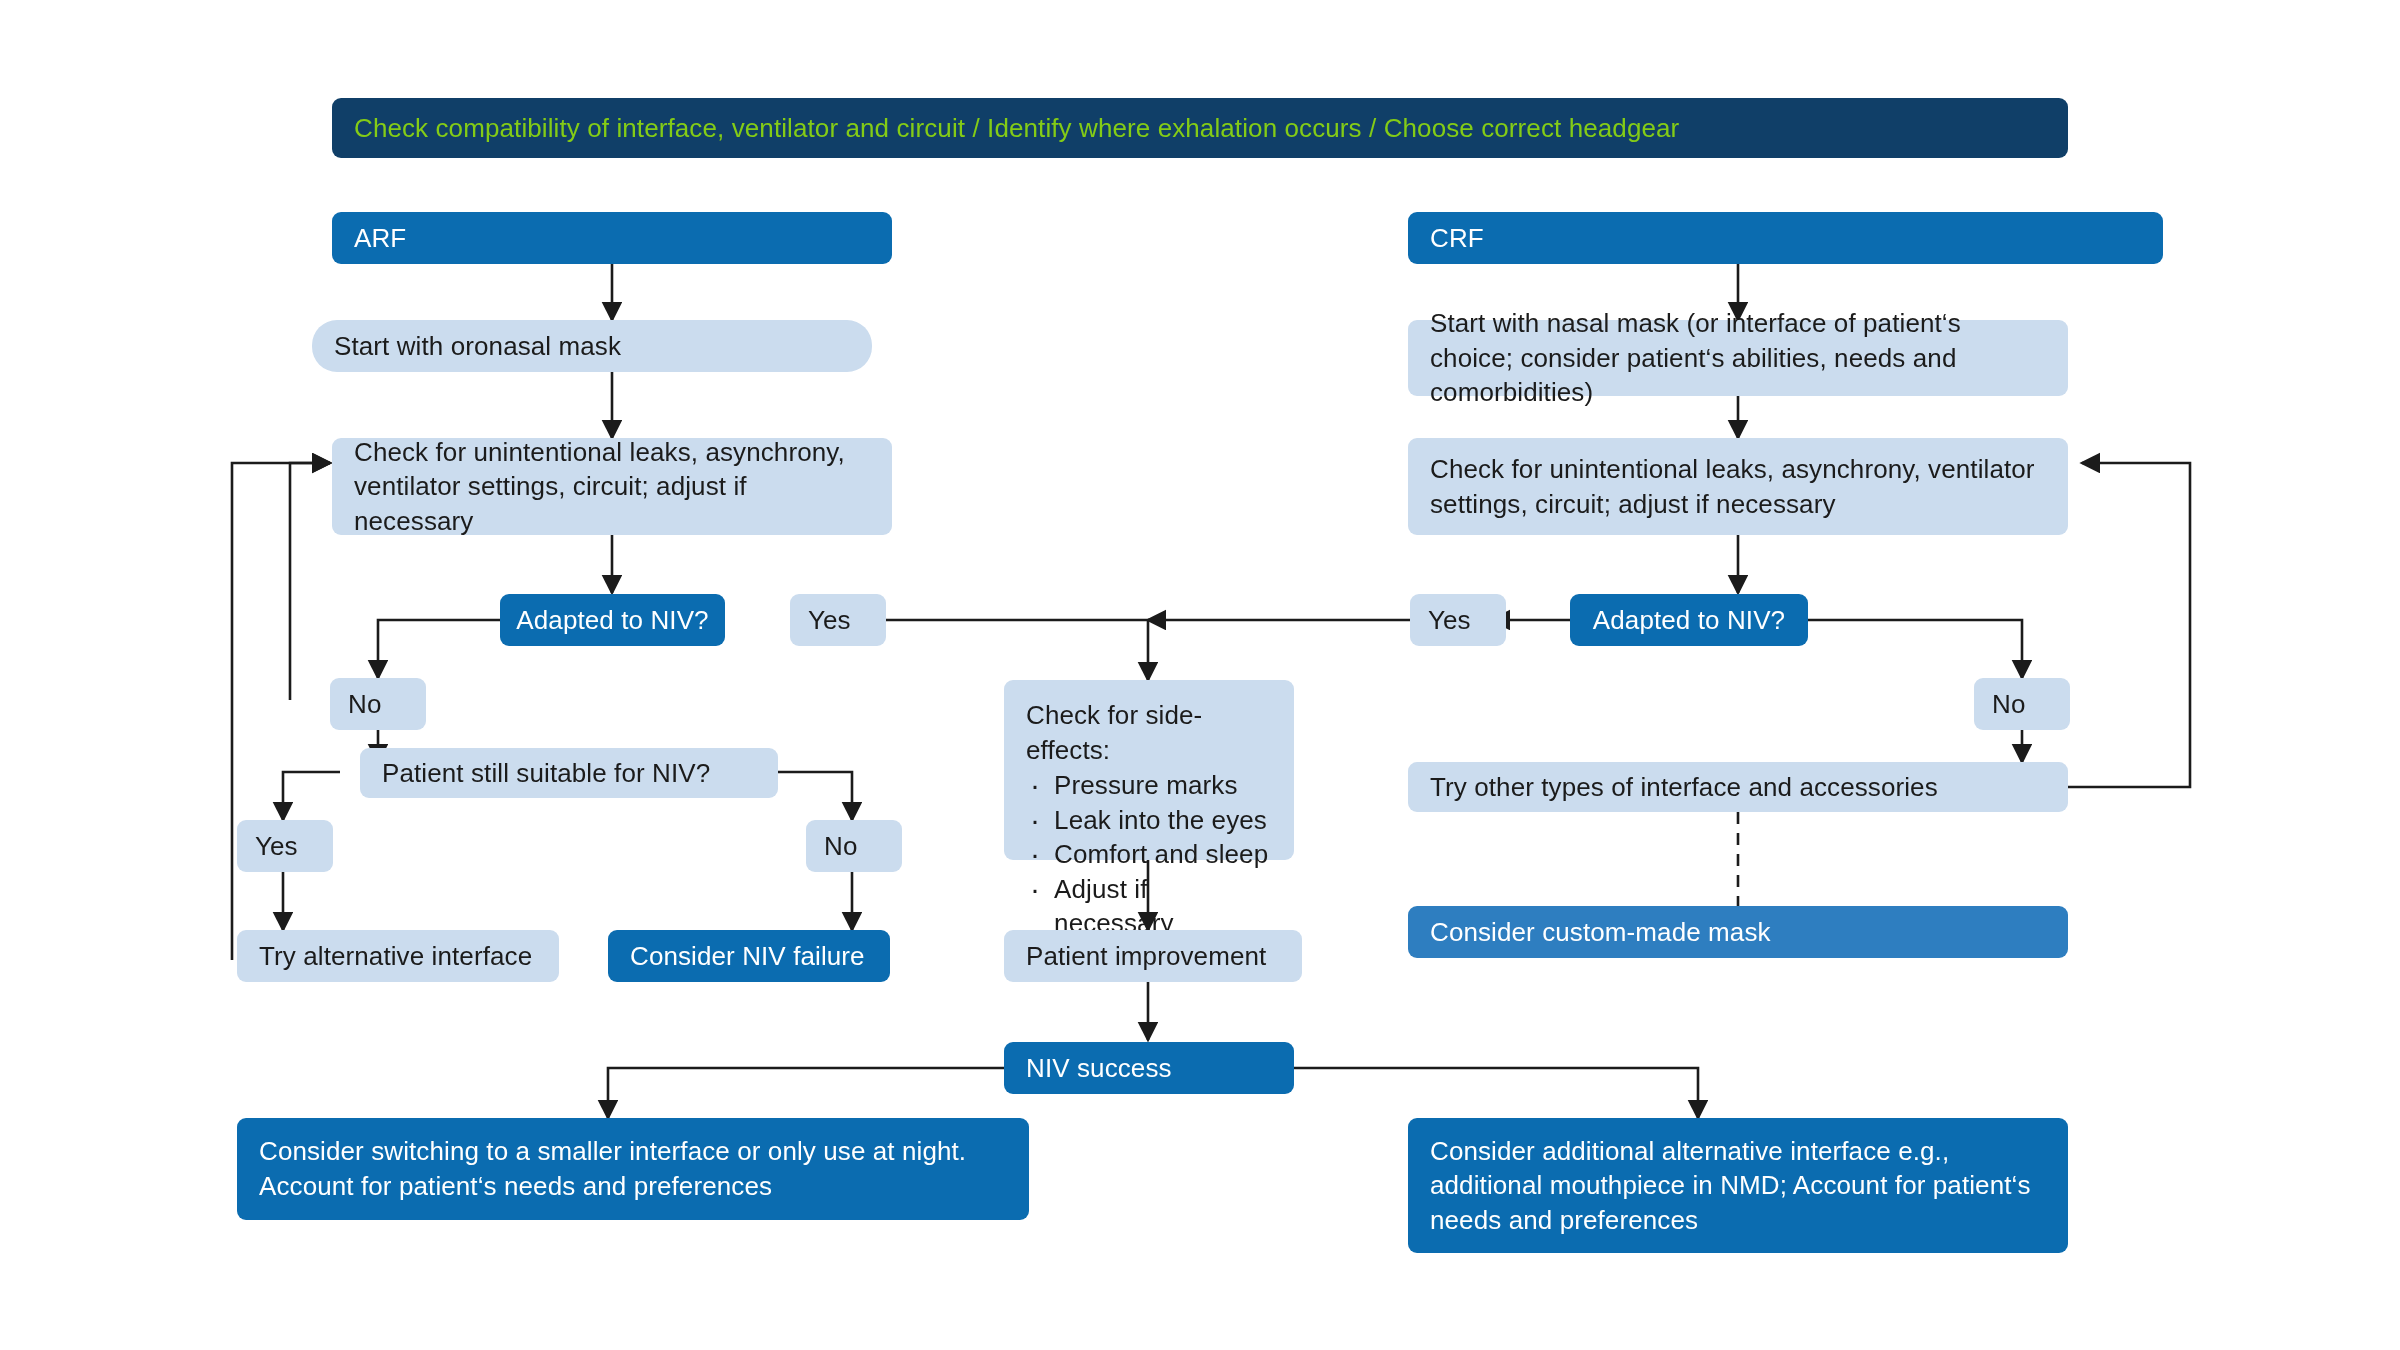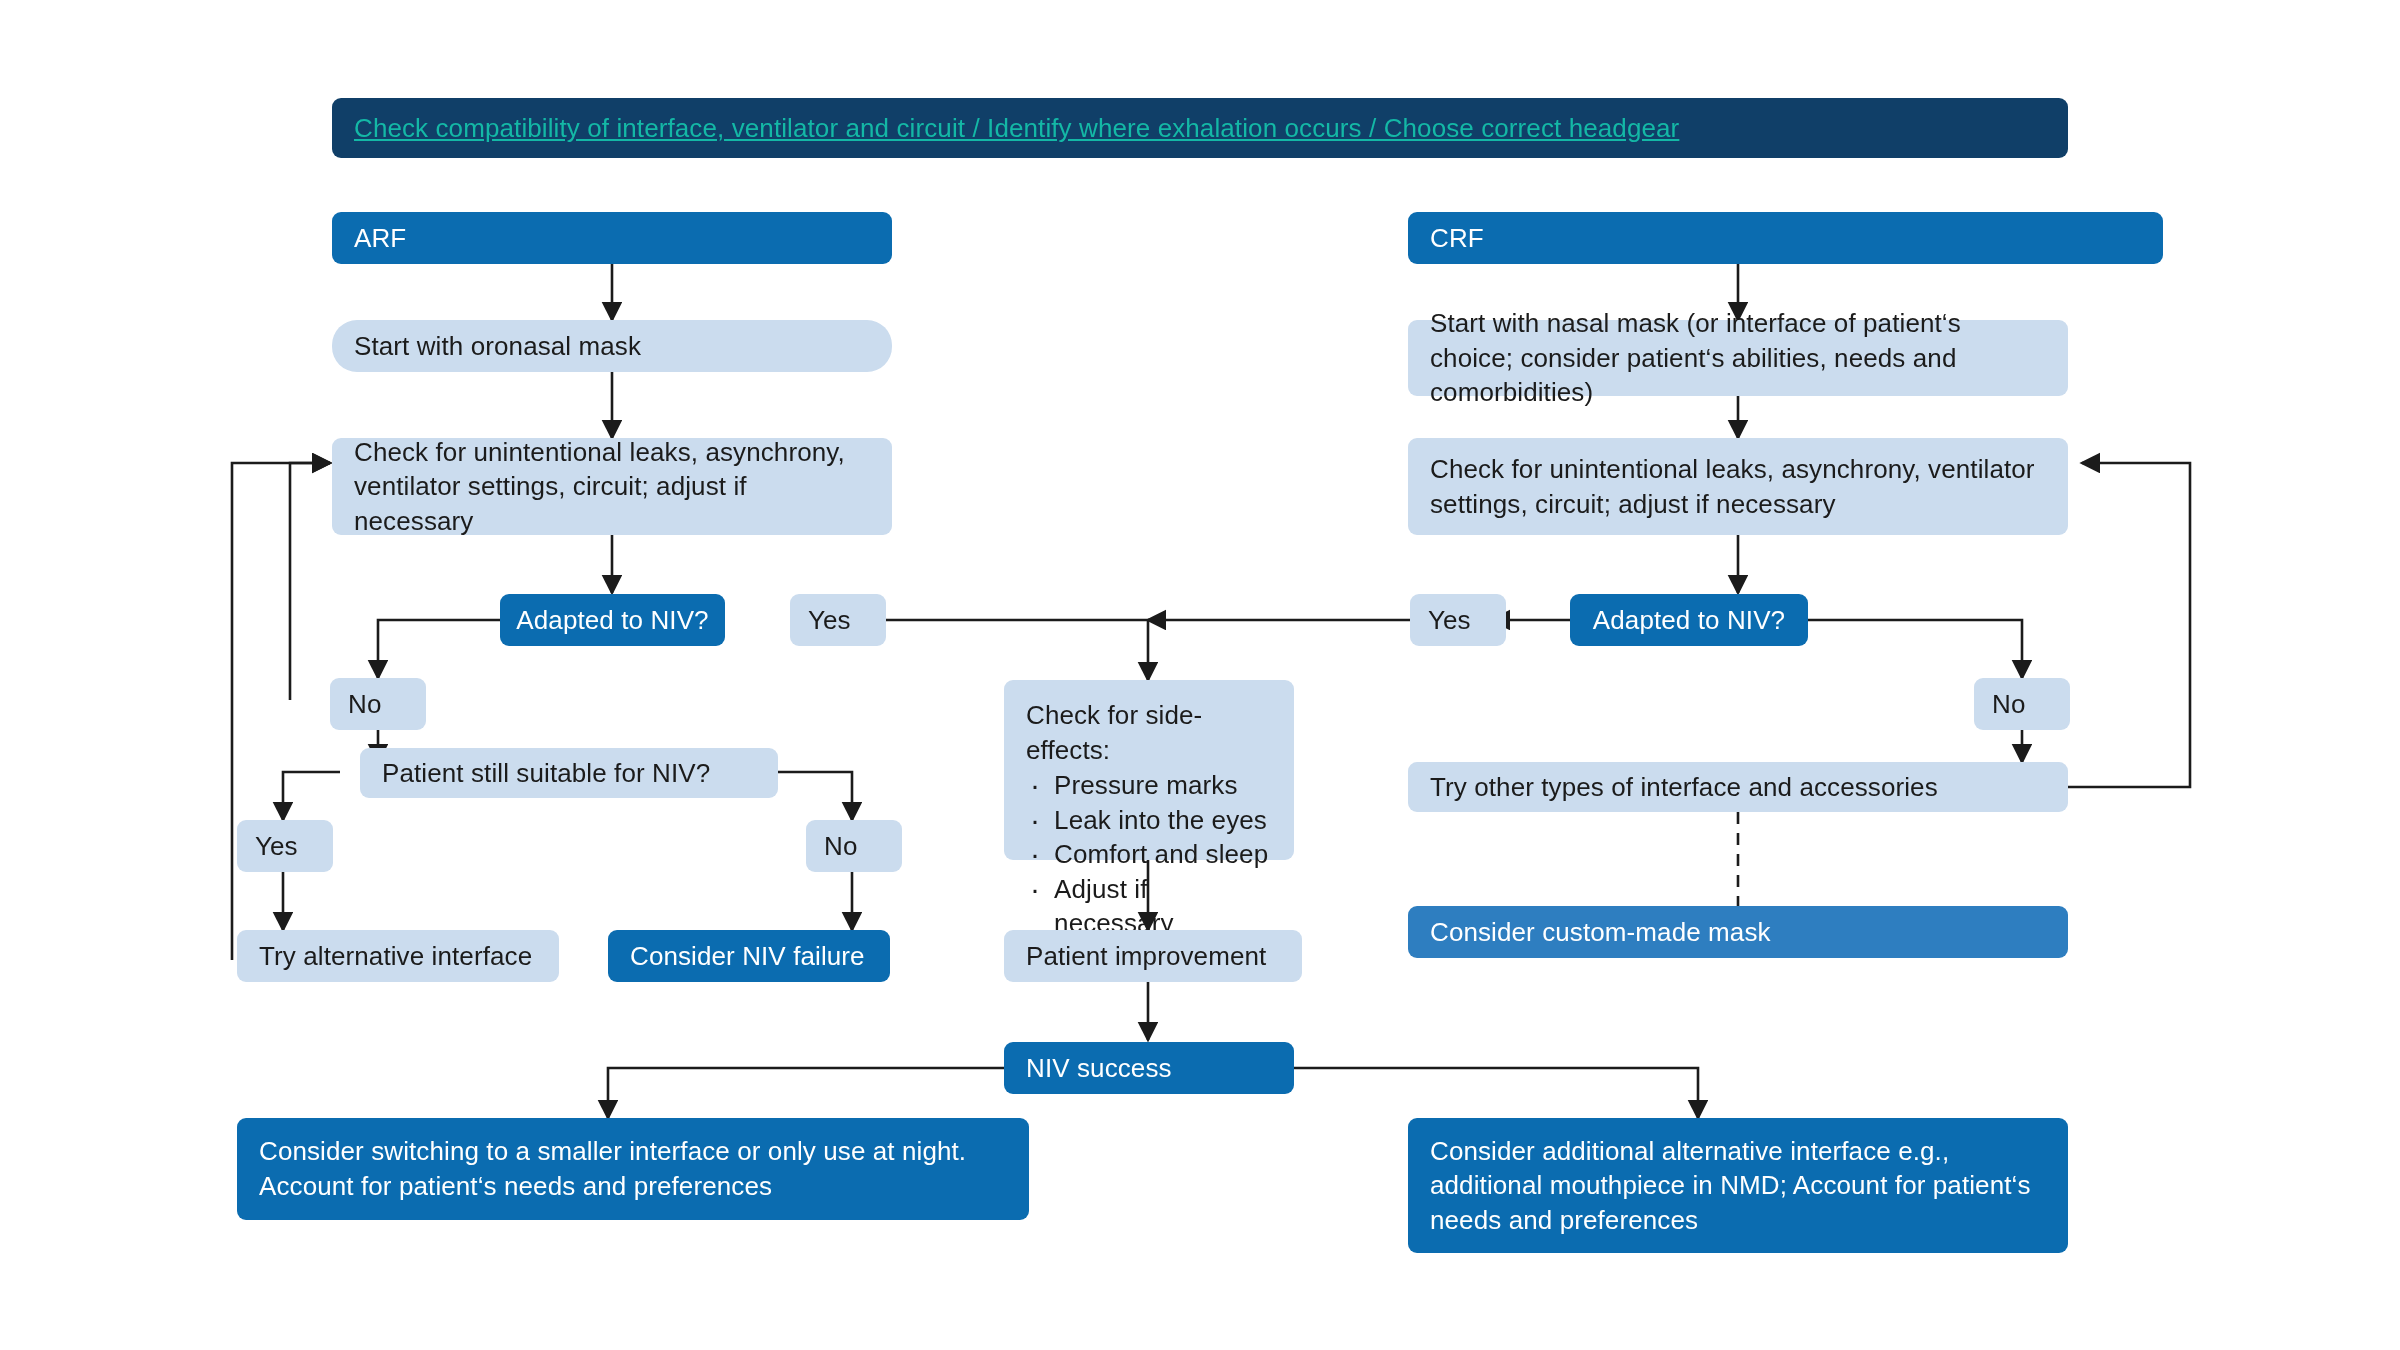--- a/index.html
+++ b/index.html
@@ -32,21 +32,21 @@
     align-items: center;
     padding: 0 22px;
     font-size: 26px;
     line-height: 1.33;
     letter-spacing: 0.1px;
     color: #1b1b1b;
   }
   .node.pale     { background: #cbdcee; }
   .node.mid      { background: #0b6cb0; color: #ffffff; }
   .node.light    { background: #2e7ec0; color: #ffffff; }
-  .node.dark     { background: #103f68; color: #14b8a6; text-decoration: underline; }
+  .node.dark     { background: #103f68; color: #84cc16; }
   .node .txt { display: block; width: 100%; }
   .node.tiny { font-size: 26px; padding: 0 18px; }
   .bullets {
     margin: 0;
     padding: 0;
     list-style: none;
   }
   .bullets li {
     display: flex;
     gap: 14px;
@@ -120,21 +120,21 @@
   </svg>
 
   <div class="node dark" style="left:332px; top:98px; width:1736px; height:60px;">
     <span class="txt">Check compatibility of interface, ventilator and circuit / Identify where exhalation occurs / Choose correct headgear</span>
   </div>
 
   <div class="node mid" style="left:332px; top:212px; width:560px; height:52px;">
     <span class="txt">ARF</span>
   </div>
 
-  <div class="node pale" style="left:332px; top:320px; width:560px; height:52px;border-radius:25px;">
+  <div class="node pale" style="left:312px; top:320px; width:560px; height:52px;border-radius:25px;">
     <span class="txt">Start with oronasal mask</span>
   </div>
 
   <div class="node pale" style="left:332px; top:438px; width:560px; height:97px;">
     <span class="txt">Check for unintentional leaks, asynchrony, ventilator settings, circuit; adjust if necessary</span>
   </div>
 
   <div class="node mid" style="left:500px; top:594px; width:225px; height:52px; justify-content:center; padding:0 10px;">
     <span class="txt" style="text-align:center;">Adapted to NIV?</span>
   </div>

